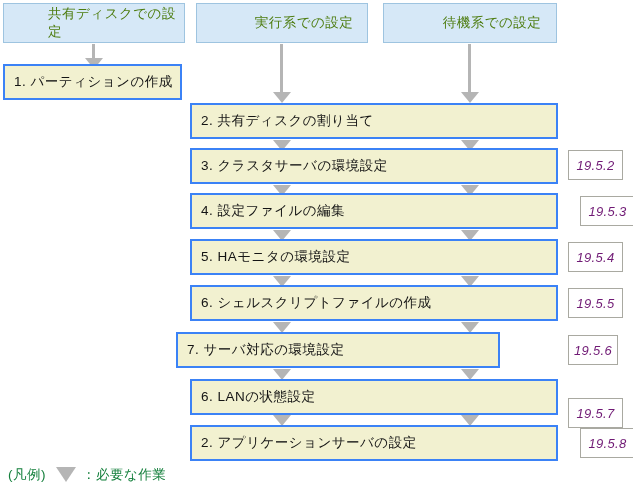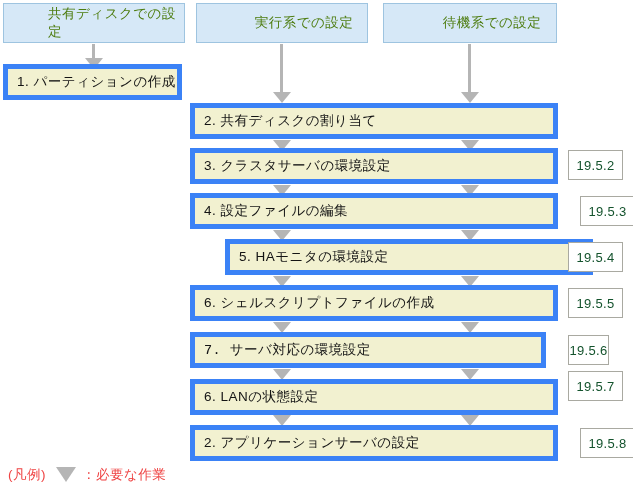--- a/index.html
+++ b/index.html
@@ -53,43 +53,44 @@
     color: #141414;
     height: 40px;
     top: 3px;
   }
 
   
   .step {
     position: absolute;
     box-sizing: border-box;
     background: #f2f1d0;
-    border: 5px solid #3b82f6;
+    border: 2px solid #3b82f6;
     display: flex;
     align-items: center;
     font-size: 13.5px;
     letter-spacing: 0.5px;
     color: #141414;
     height: 36px;
     padding-left: 9px;
   }
 
   
   .refbox {
     position: absolute;
     box-sizing: border-box;
     background: #ffffff;
     border: 1px solid #a9a9a1;
     display: flex;
     align-items: center;
     justify-content: center;
     font-size: 13px;
     letter-spacing: 0.3px;
-    color: #14532d;
+    color: #701a75;
     height: 30px;
+    font-style: italic;
   }
 
   
   .arrow {
     position: absolute;
     width: 18px;
   }
   .arrow .shaft {
     position: absolute;
     left: 7px;
@@ -109,21 +110,21 @@
 
   
   #legend {
     position: absolute;
     left: 8px;
     top: 466px;
     display: flex;
     align-items: center;
     font-size: 13.5px;
     letter-spacing: 0.5px;
-    color: #ef4444;
+    color: #15803d;
   }
   #legend .lg-tri {
     width: 0;
     height: 0;
     border-left: 10px solid transparent;
     border-right: 10px solid transparent;
     border-top: 15px solid #b5b5b5;
     margin: 0 6px 0 10px;
     position: relative;
     top: -1px;
@@ -195,41 +196,41 @@
     </div>
     <div class="step" style="left: 190px; top: 103px; width: 368px;">
       <span>2. 共有ディスクの割り当て</span>
     </div>
     <div class="step" style="left: 190px; top: 148px; width: 368px;">
       <span>3. クラスタサーバの環境設定</span>
     </div>
     <div class="step" style="left: 190px; top: 193px; width: 368px;">
       <span>4. 設定ファイルの編集</span>
     </div>
-    <div class="step" style="left: 190px; top: 239px; width: 368px; margin-left: 35px;">
+    <div class="step" style="left: 190px; top: 239px; width: 368px;">
       <span>5. HAモニタの環境設定</span>
     </div>
     <div class="step" style="left: 190px; top: 285px; width: 368px;">
       <span>6. シェルスクリプトファイルの作成</span>
     </div>
-    <div class="step" style="left: 190px; top: 332px; width: 356px; font-family: Liberation Mono, monospace;">
+    <div class="step" style="left: 176px; top: 332px; width: 324px;">
       <span>7. サーバ対応の環境設定</span>
     </div>
     <div class="step" style="left: 190px; top: 379px; width: 368px;">
       <span>6. LANの状態設定</span>
     </div>
     <div class="step" style="left: 190px; top: 425px; width: 368px;">
       <span>2. アプリケーションサーバの設定</span>
     </div>
     <div class="refbox" style="left: 568px; top: 150px; width: 55px;">19.5.2</div>
     <div class="refbox" style="left: 580px; top: 196px; width: 55px;">19.5.3</div>
     <div class="refbox" style="left: 568px; top: 242px; width: 55px;">19.5.4</div>
     <div class="refbox" style="left: 568px; top: 288px; width: 55px;">19.5.5</div>
-    <div class="refbox" style="left: 568px; top: 335px; width: 41px;">19.5.6</div>
-    <div class="refbox" style="left: 568px; top: 371px; width: 55px;">19.5.7</div>
+    <div class="refbox" style="left: 568px; top: 335px; width: 50px;">19.5.6</div>
+    <div class="refbox" style="left: 568px; top: 398px; width: 55px;">19.5.7</div>
     <div class="refbox" style="left: 568px; top: 428px; width: 55px; margin-left: 12px;">19.5.8</div>
   </div>
 
 <div id="legend">
   <span>(凡例)</span>
   <span class="lg-tri"></span>
   <span>：必要な作業</span>
 </div>
 
 </body></html>

